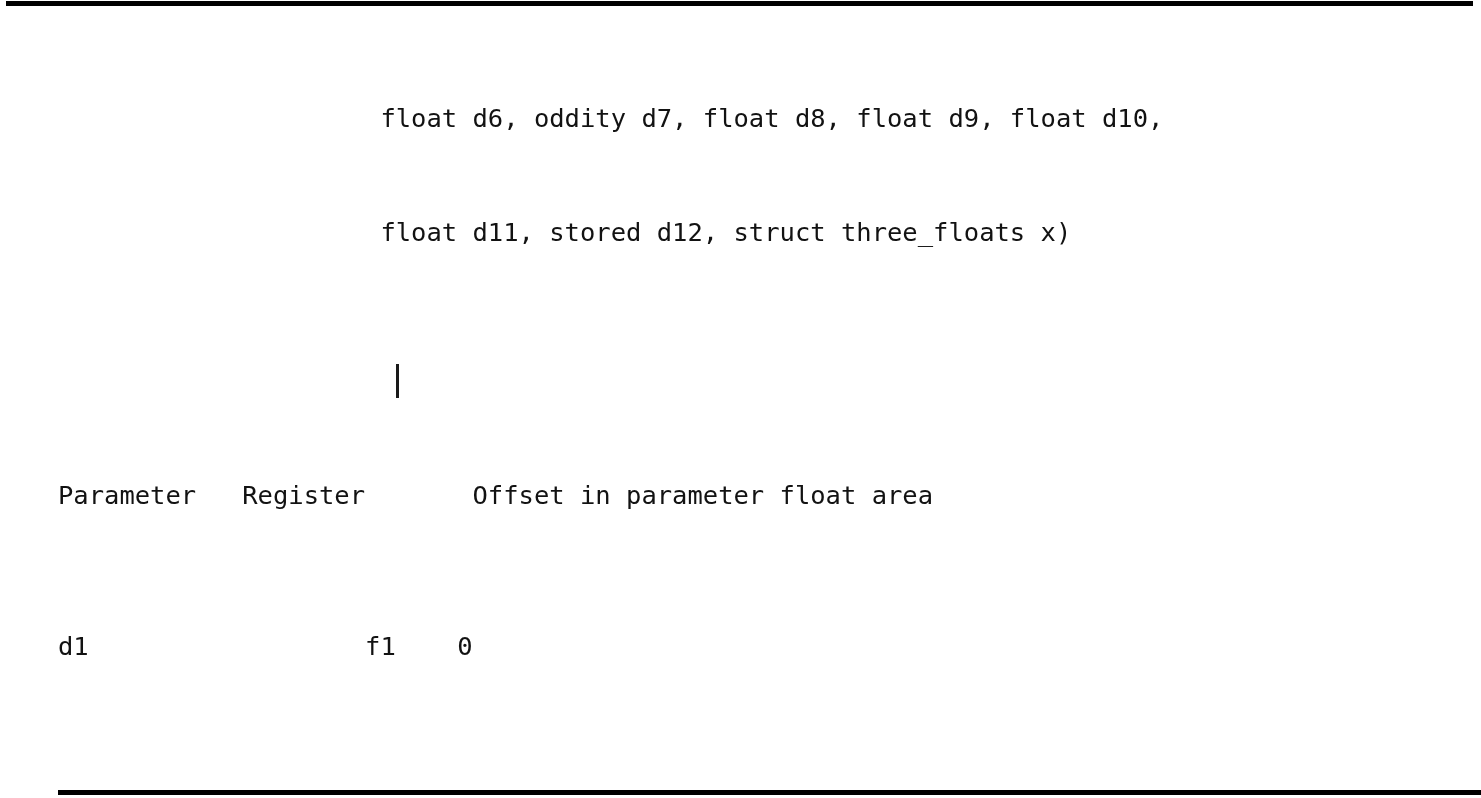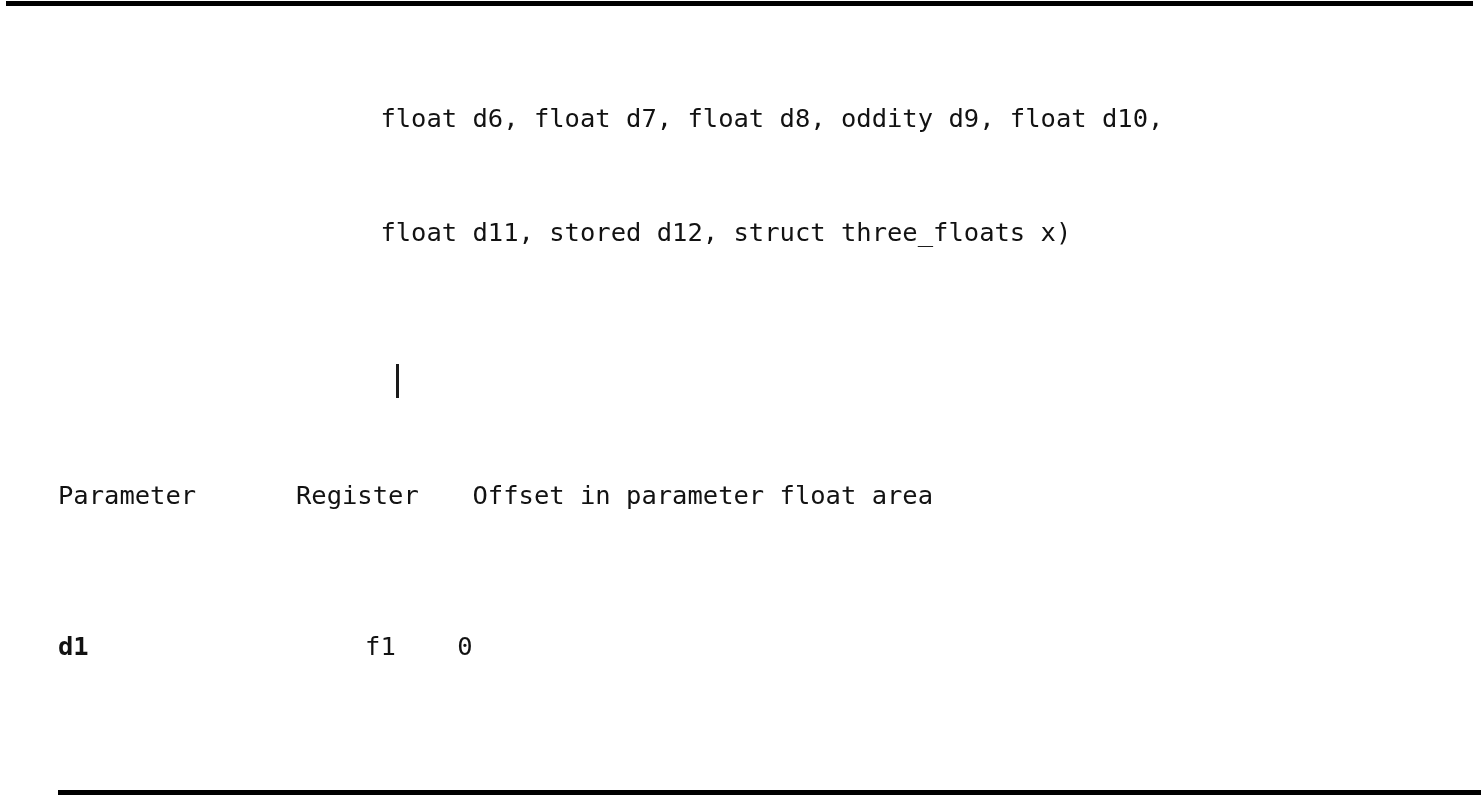--- a/index.html
+++ b/index.html
@@ -43,41 +43,41 @@
     height: 37.7px;
   }
   .spacer {
     height: 37.7px;
   }
   .indent {
     padding-left: 21ch;
   }
   
   .h-param { display: inline-block; width: 12ch; }
-  .h-reg   { display: inline-block; width: 15ch; text-align: center; }
+  .h-reg   { display: inline-block; width: 15ch; }
   
-  .c-param { display: inline-block; width: 20ch; font-weight: bold; }
+  .c-param { display: inline-block; width: 20ch; }
   .c-reg   { display: inline-block; width: 6ch; }
   .c-off   { display: inline-block; width: 4ch; }
   .caret {
     position: absolute;
     left: 396px;
     top: 364px;
     width: 3px;
     height: 34px;
     background: #1a1a1a;
   }
 </style>
 </head>
 <body>
 
 <div class="rule" id="rule-top"></div>
 
 <div id="content">
-  <div class="line indent">float d6, float d7, float d8, oddity d9, float d10,</div>
+  <div class="line indent">float d6, oddity d7, float d8, float d9, float d10,</div>
   <div class="line indent">float d11, stored d12, struct three_floats x)</div>
   <div class="spacer"></div>
 
   <div class="line">
     <span class="h-param">Parameter</span>
     <span class="h-reg">Register</span>
     <span>Offset in parameter float area</span>
   </div>
 
   <div class="row">

